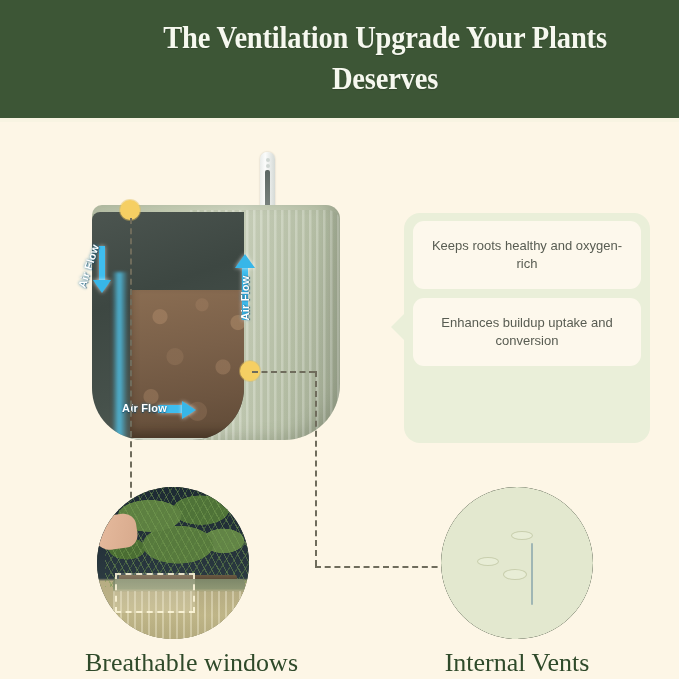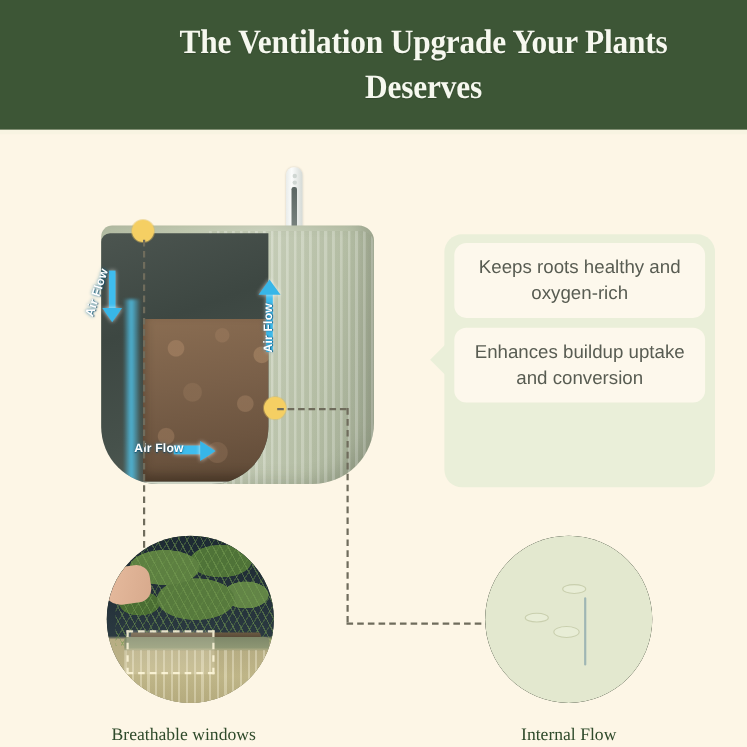--- a/index.html
+++ b/index.html
@@ -251,21 +251,21 @@
     display: flex;
     align-items: center;
     justify-content: center;
     text-align: center;
     padding: 0 12px;
     box-sizing: border-box;
   }
   .benefit-card:last-child { margin-bottom: 0; }
   .benefit-card span {
     font-family: "Liberation Sans", sans-serif;
-    font-size: 17px;
+    font-size: 13px;
     line-height: 1.42;
     color: #585c52;
   }
 
   
   .feature {
     position: absolute;
     text-align: center;
   }
   .feature-photo {
@@ -341,23 +341,23 @@
   .vo2 { left: 36px; top: 70px; width: 20px; height: 7px; }
   .vo3 { left: 62px; top: 82px; width: 22px; height: 9px; }
   .vent-line {
     position: absolute;
     left: 90px; top: 56px;
     width: 2px; height: 62px;
     background: #9fb6b4;
     border-radius: 1px;
   }
   .feature-caption {
-    margin-top: 21px;
+    margin-top: 9px;
     font-family: "Liberation Serif", serif;
-    font-size: 16px;
+    font-size: 26px;
     color: #2f4a2a;
     white-space: nowrap;
   }
   .f1 .feature-caption { margin-left: -12px; }
   .f2 .feature-caption { margin-left: 0; }
 </style>
 </head>
 <body>
 
 <div id="page">
@@ -432,16 +432,16 @@
   </div>
 
   <div class="feature f2">
     <div class="feature-photo">
       <div class="vent-circle"></div>
       <div class="vent-oval vo1"></div>
       <div class="vent-oval vo2"></div>
       <div class="vent-oval vo3"></div>
       <div class="vent-line"></div>
     </div>
-    <div class="feature-caption">Internal Flow</div>
+    <div class="feature-caption">Internal Vents</div>
   </div>
 
 </div>
 
 </body></html>

